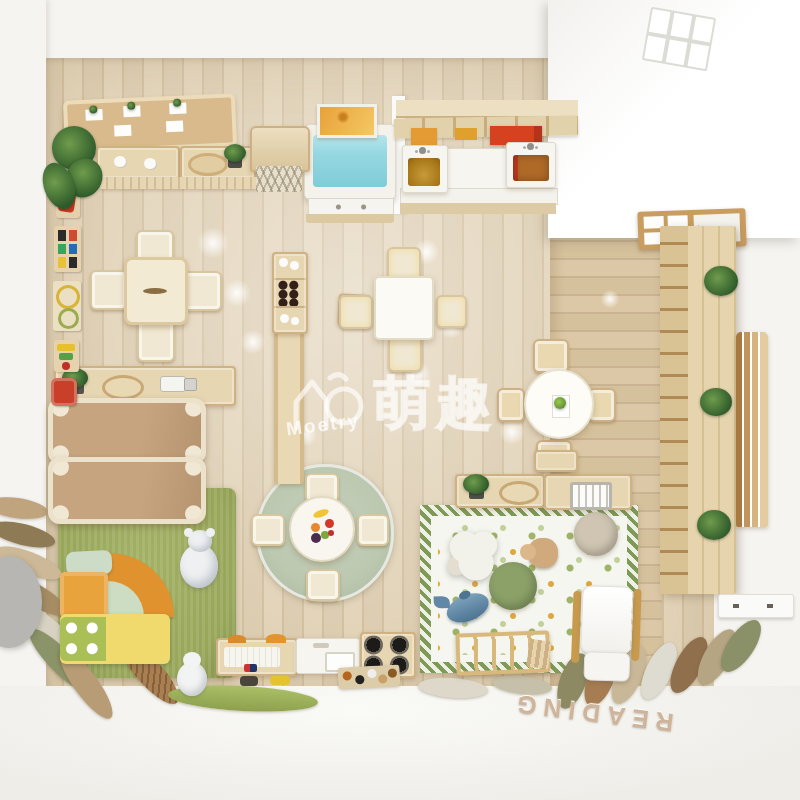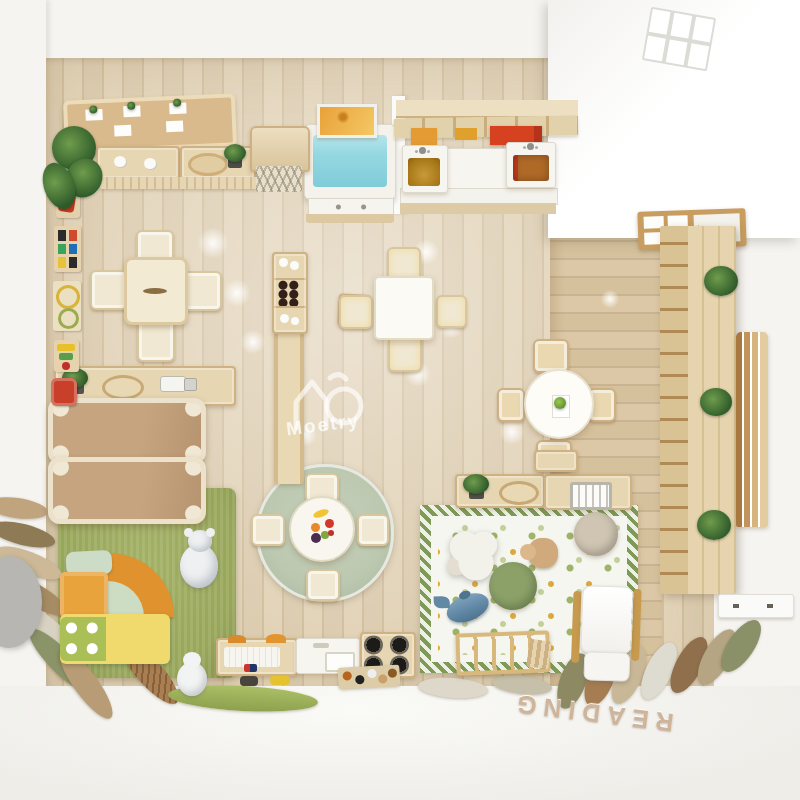--- a/index.html
+++ b/index.html
@@ -360,15 +360,16 @@
 
   <div class="abs" style="left:282px;top:338px;width:230px;height:110px;z-index:40;pointer-events:none;">
     <svg width="80" height="66" viewBox="0 0 80 66" style="position:absolute;left:8px;top:30px;">
       <g fill="none" stroke="rgba(255,255,255,.65)" stroke-width="5" stroke-linecap="round" stroke-linejoin="round">
         <path d="M6,60 V34 L22,14 L36,32 V60"></path>
         <circle cx="54" cy="38" r="17"></circle>
         <path d="M40,10 q9,-7 16,1"></path>
       </g>
     </svg>
     <div class="wm" style="position:absolute;left:4px;top:76px;font-size:19px;font-weight:bold;letter-spacing:2px;transform:rotate(-7deg);">Moetry</div>
+    <div class="wm-cjk" style="position:absolute;left:92px;top:28px;font-size:56px;">萌趣</div>
   </div>
 
 </div>
 
 </body></html>

